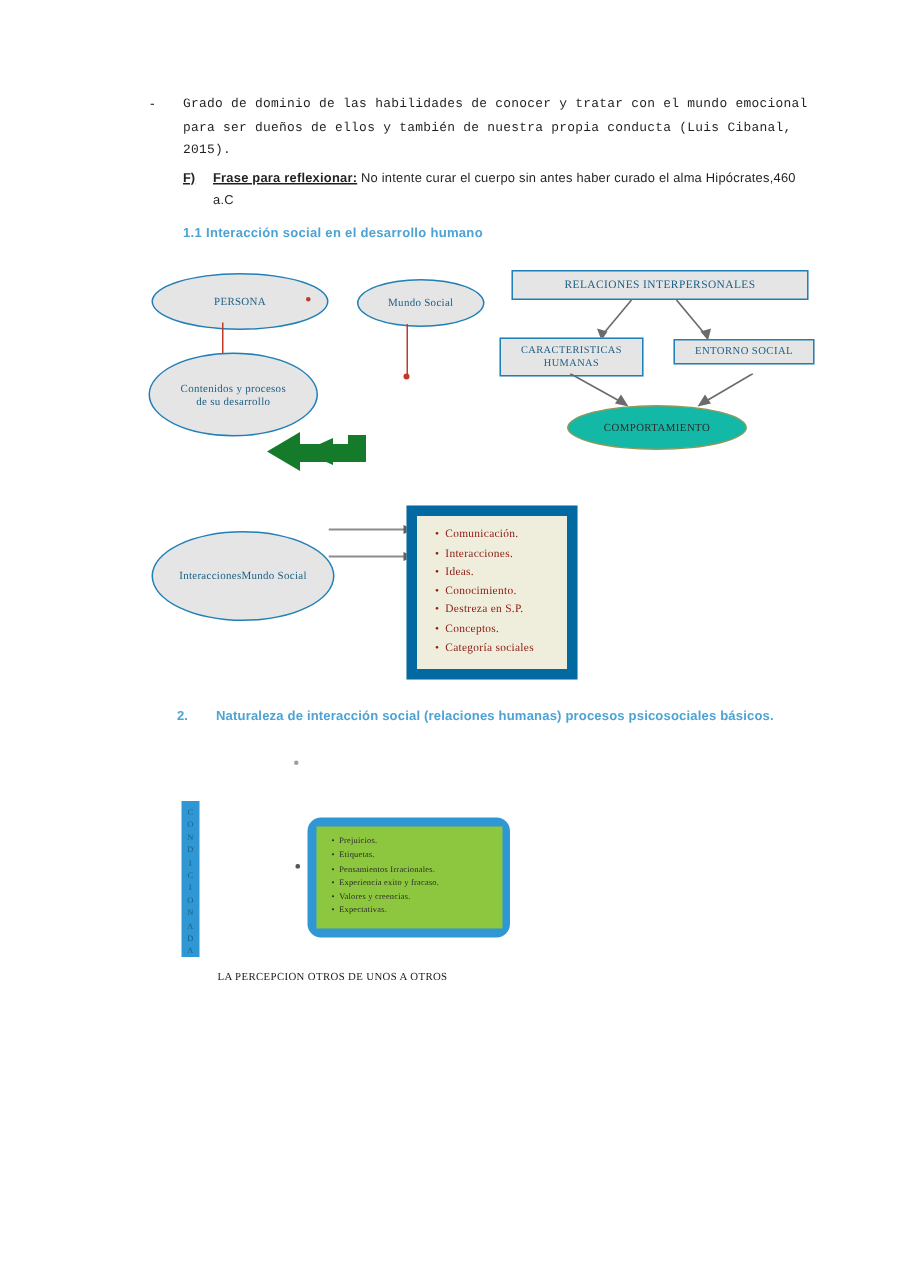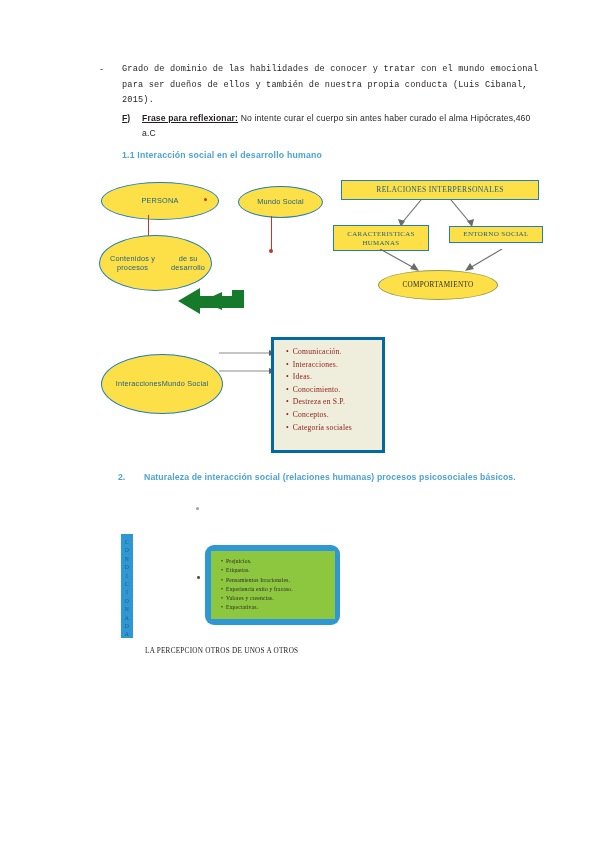--- a/index.html
+++ b/index.html
@@ -26,30 +26,30 @@
   .h11 span.t{font-weight:bold;}
 
   .h2{position:absolute;left:118px;top:470px;width:400px;display:flex;}
   .h2 .num{flex:0 0 26px;font-size:8.7px;color:#4da3d4;font-weight:bold;line-height:15.5px;}
   .h2 .txt{font-size:8.7px;color:#4da3d4;font-weight:bold;line-height:15.5px;letter-spacing:.12px;}
 
   
   .node{position:absolute;box-sizing:border-box;display:flex;
         align-items:center;justify-content:center;text-align:center;}
   .ell{border-radius:50%;}
-  .blue{background:#fde047;border:1px solid #1f7fb6;}
+  .blue{background:#e5e5e5;border:1px solid #1f7fb6;}
   .blue .lbl{color:#1c5f86;}
-  .lbl{font-family:Liberation Sans, sans-serif;font-size:7.3px;line-height:9.5px;
+  .lbl{font-family:Liberation Serif, serif;font-size:7.3px;line-height:9.5px;
        letter-spacing:.2px;}
   .capsmall{font-family:"Liberation Serif", serif;letter-spacing:.3px;}
 
   .ln{position:absolute;background:#c0392b;}
 
   
-  .beigebox{position:absolute;background:#efeddc;border:3px solid #0369a1;
+  .beigebox{position:absolute;background:#efeddc;border:7px solid #0369a1;
             box-sizing:border-box;}
   .beigebox ul{margin:0;padding:6px 0 4px 12px;list-style:none;}
   .beigebox li{font-family:"Liberation Serif", serif;font-size:7.6px;
                line-height:12.6px;color:#8e2016;letter-spacing:.2px;}
   .beigebox li::before{content:"\2022";color:#8e2016;margin-right:4px;}
 
   
   .tealframe{position:absolute;background:#2e97d4;border-radius:9px;}
   .greenbox{position:absolute;background:#8dc63f;box-sizing:border-box;}
   .greenbox ul{margin:0;padding:6px 0 3px 10px;list-style:none;}
@@ -58,21 +58,21 @@
   .greenbox li::before{content:"\2022";margin-right:3px;}
 
   .vbar{position:absolute;background:#2e97d4;display:flex;flex-direction:column;
         align-items:center;justify-content:flex-start;padding-top:4px;box-sizing:border-box;}
   .vbar i{font-style:normal;font-family:"Liberation Serif", serif;font-size:5.6px;
           line-height:8.4px;color:#1c5f86;letter-spacing:.3px;}
 
   .caption{position:absolute;font-family:"Liberation Serif", serif;font-size:7.2px;
            color:#1a1a1a;letter-spacing:.25px;white-space:nowrap;}
 
-  .compell{position:absolute;background:#fde047;border:1px solid #8f9a5a;
+  .compell{position:absolute;background:#14b8a6;border:1px solid #8f9a5a;
            border-radius:50%;display:flex;align-items:center;justify-content:center;}
   .compell span{font-family:"Liberation Serif", serif;font-size:7.2px;color:#2b2b2b;
                 letter-spacing:.3px;}
   .dot{position:absolute;border-radius:50%;}
 </style>
 </head>
 <body>
 
 <div class="page">
 
@@ -94,21 +94,21 @@
   </div>
 
   <div class="node ell blue" style="left:101px;top:182px;width:118px;height:38px;">
     <span class="lbl">PERSONA</span>
   </div>
 
   <div class="dot" style="left:204px;top:198px;width:3px;height:3px;background:#c0392b;"></div>
 
   <div class="ln" style="left:148px;top:215px;width:1.3px;height:29px;"></div>
 
-  <div class="node ell blue" style="left:99px;top:235px;width:113px;height:56px;">
+  <div class="node ell blue" style="left:99px;top:235px;width:113px;height:56px;flex-direction:column;">
     <span class="lbl">Contenidos y procesos</span>
     <span class="lbl">de su desarrollo</span>
   </div>
 
   <div class="node ell blue" style="left:238px;top:186px;width:85px;height:32px;">
     <span class="lbl">Mundo Social</span>
   </div>
 
   <div class="ln" style="left:271px;top:216px;width:1.3px;height:36px;"></div>
   <div class="dot" style="left:269px;top:249px;width:4px;height:4px;background:#c0392b;"></div>

